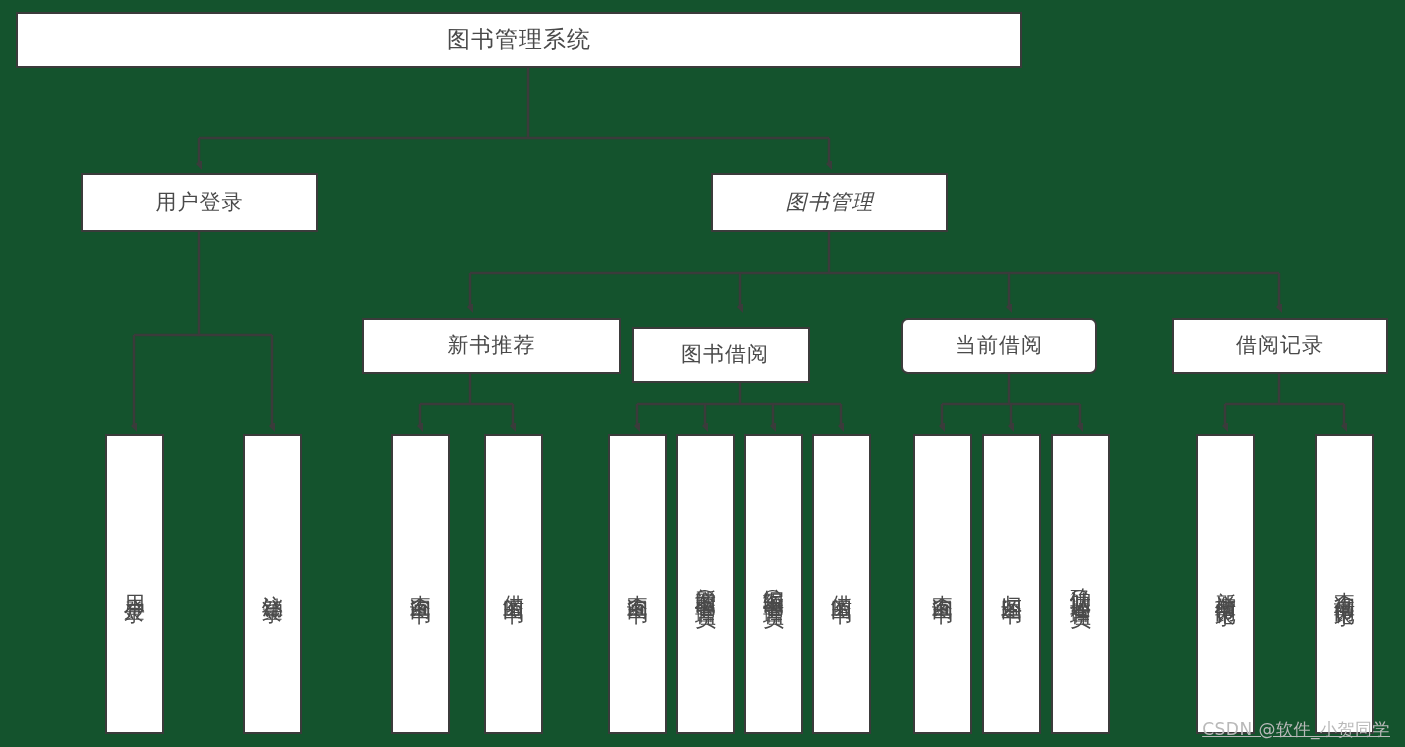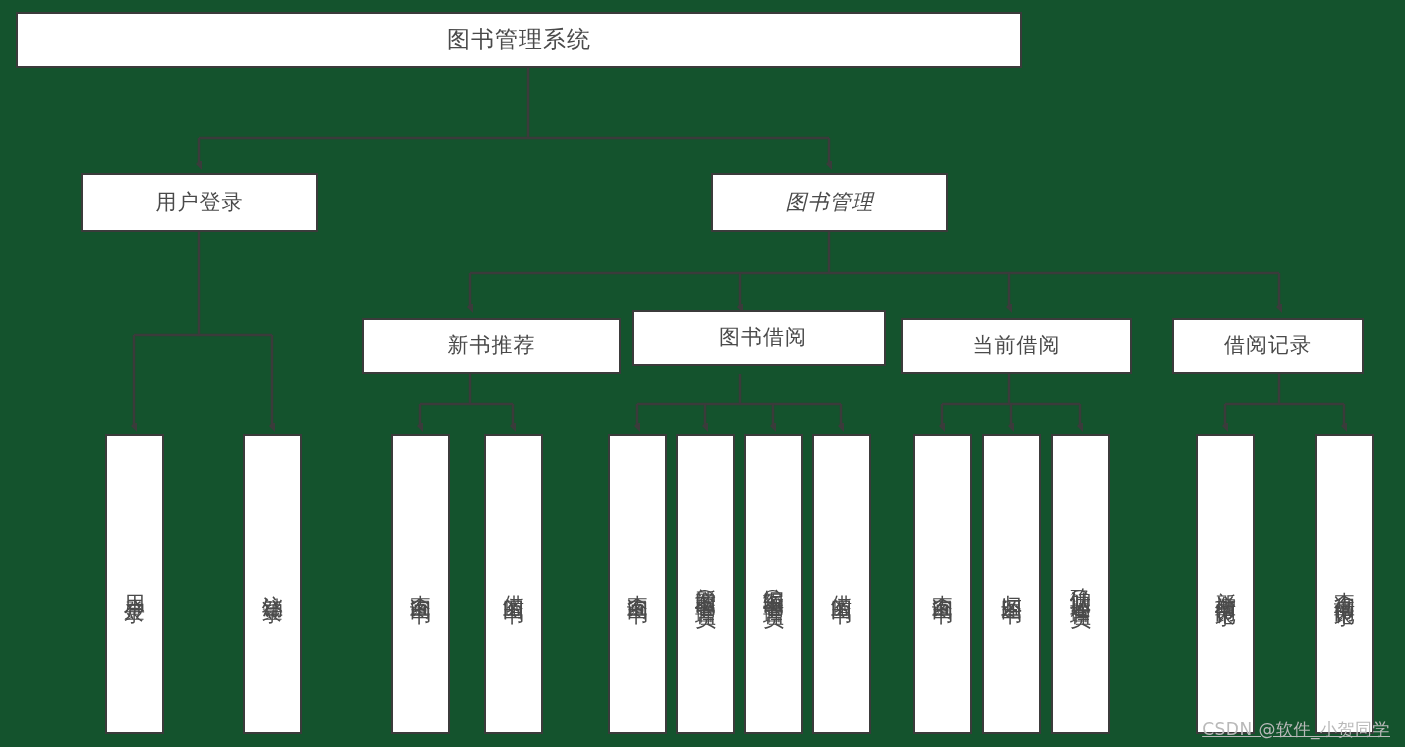--- a/index.html
+++ b/index.html
@@ -136,27 +136,27 @@
   <div class="node horiz" style="left:81px; top:173px; width:237px; height:59px;">
     <span class="txt">用户登录</span>
   </div>
   <div class="node horiz" style="left:711px; top:173px; width:237px; height:59px;font-style:italic;">
     <span class="txt">图书管理</span>
   </div>
 
   <div class="node horiz" style="left:362px; top:318px; width:259px; height:56px;">
     <span class="txt">新书推荐</span>
   </div>
-  <div class="node horiz" style="left:632px; top:310px; width:254px; height:56px;padding-left:8px;">
+  <div class="node horiz" style="left:632px; top:327px; width:178px; height:56px;padding-left:8px;">
     <span class="txt">图书借阅</span>
   </div>
-  <div class="node horiz" style="left:901px; top:318px; width:231px; height:56px;">
+  <div class="node horiz" style="left:901px; top:318px; width:196px; height:56px;border-radius:7px;">
     <span class="txt">当前借阅</span>
   </div>
-  <div class="node horiz" style="left:1172px; top:318px; width:192px; height:56px;">
+  <div class="node horiz" style="left:1172px; top:318px; width:216px; height:56px;">
     <span class="txt">借阅记录</span>
   </div>
 
   <div class="node vert" style="left:105px; top:434px; width:59px; height:300px;">
     <span class="txt">用户登录</span>
   </div>
   <div class="node vert" style="left:243px; top:434px; width:59px; height:300px;">
     <span class="txt">注销登录</span>
   </div>
 

